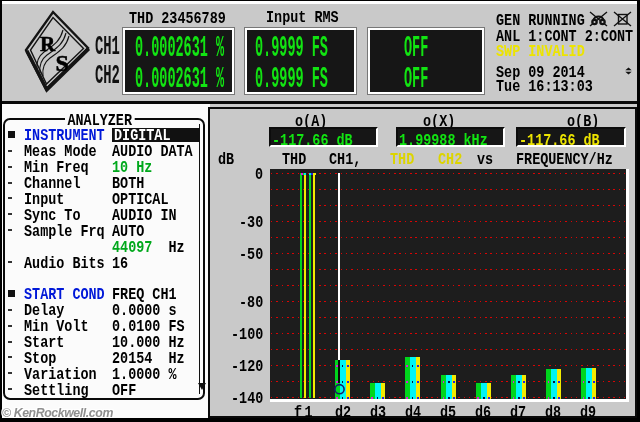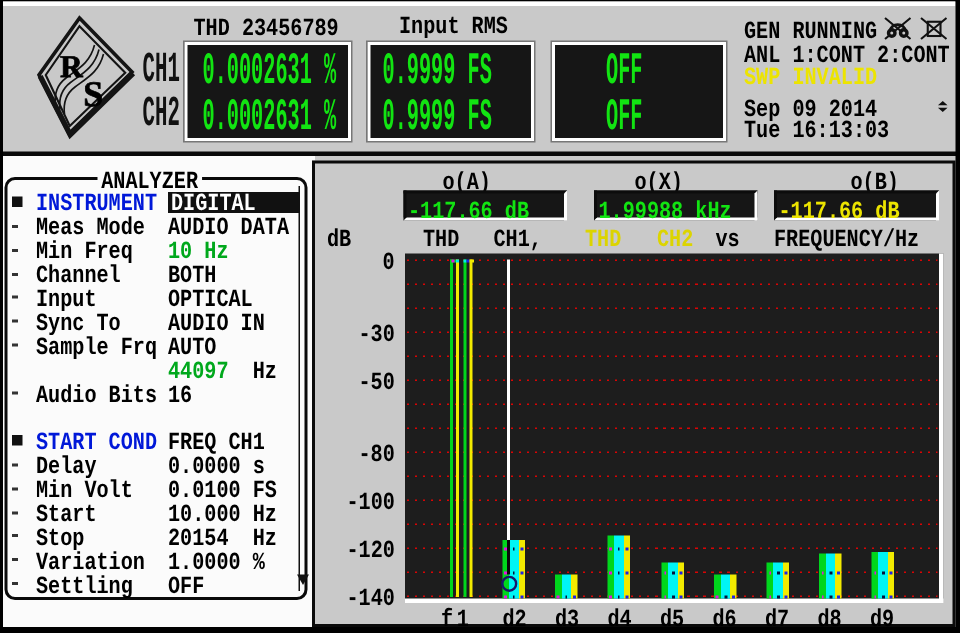--- a/index.html
+++ b/index.html
@@ -124,20 +124,23 @@
       <div class="t" style="left:24px;top:351.0px;color:#000;">Stop</div>
       <div class="t" style="left:112px;top:351.0px;">20154  Hz</div>
       <div style="position:absolute;left:8px;top:372.3px;width:4px;height:2px;background:#333;"></div>
       <div class="t" style="left:24px;top:366.9px;color:#000;">Variation</div>
       <div class="t" style="left:112px;top:366.9px;">1.0000 %</div>
       <div style="position:absolute;left:8px;top:388.2px;width:4px;height:2px;background:#333;"></div>
       <div class="t" style="left:24px;top:382.8px;color:#000;">Settling</div>
       <div class="t" style="left:112px;top:382.8px;">OFF</div>
     </div>
 
+<div style="position:absolute;left:2px;top:406px;z-index:9;font-family:'Liberation Sans',sans-serif;
+ font-style:italic;font-weight:bold;font-size:12.3px;letter-spacing:-0.4px;color:#8f8f8f;
+ text-shadow:-1px -1px 0 #fff,1px -1px 0 #fff,-1px 1px 0 #fff,1px 1px 0 #fff;">© KenRockwell.com</div>
 
 <div style="position:absolute;left:208px;top:107px;width:429px;height:311px;background:#c9c9c9;
  border:2px solid #0a0a0a;box-sizing:border-box;"></div>
 
 <div class="t" style="left:295px;top:114.3px;">o(A)</div>
 <div class="t" style="left:423px;top:114.3px;">o(X)</div>
 <div class="t" style="left:567px;top:114.3px;">o(B)</div>
 
 <div class="vbox" style="left:269px;top:127px;width:105px;"></div>
 <div class="vbox" style="left:396px;top:127px;width:105px;"></div>

